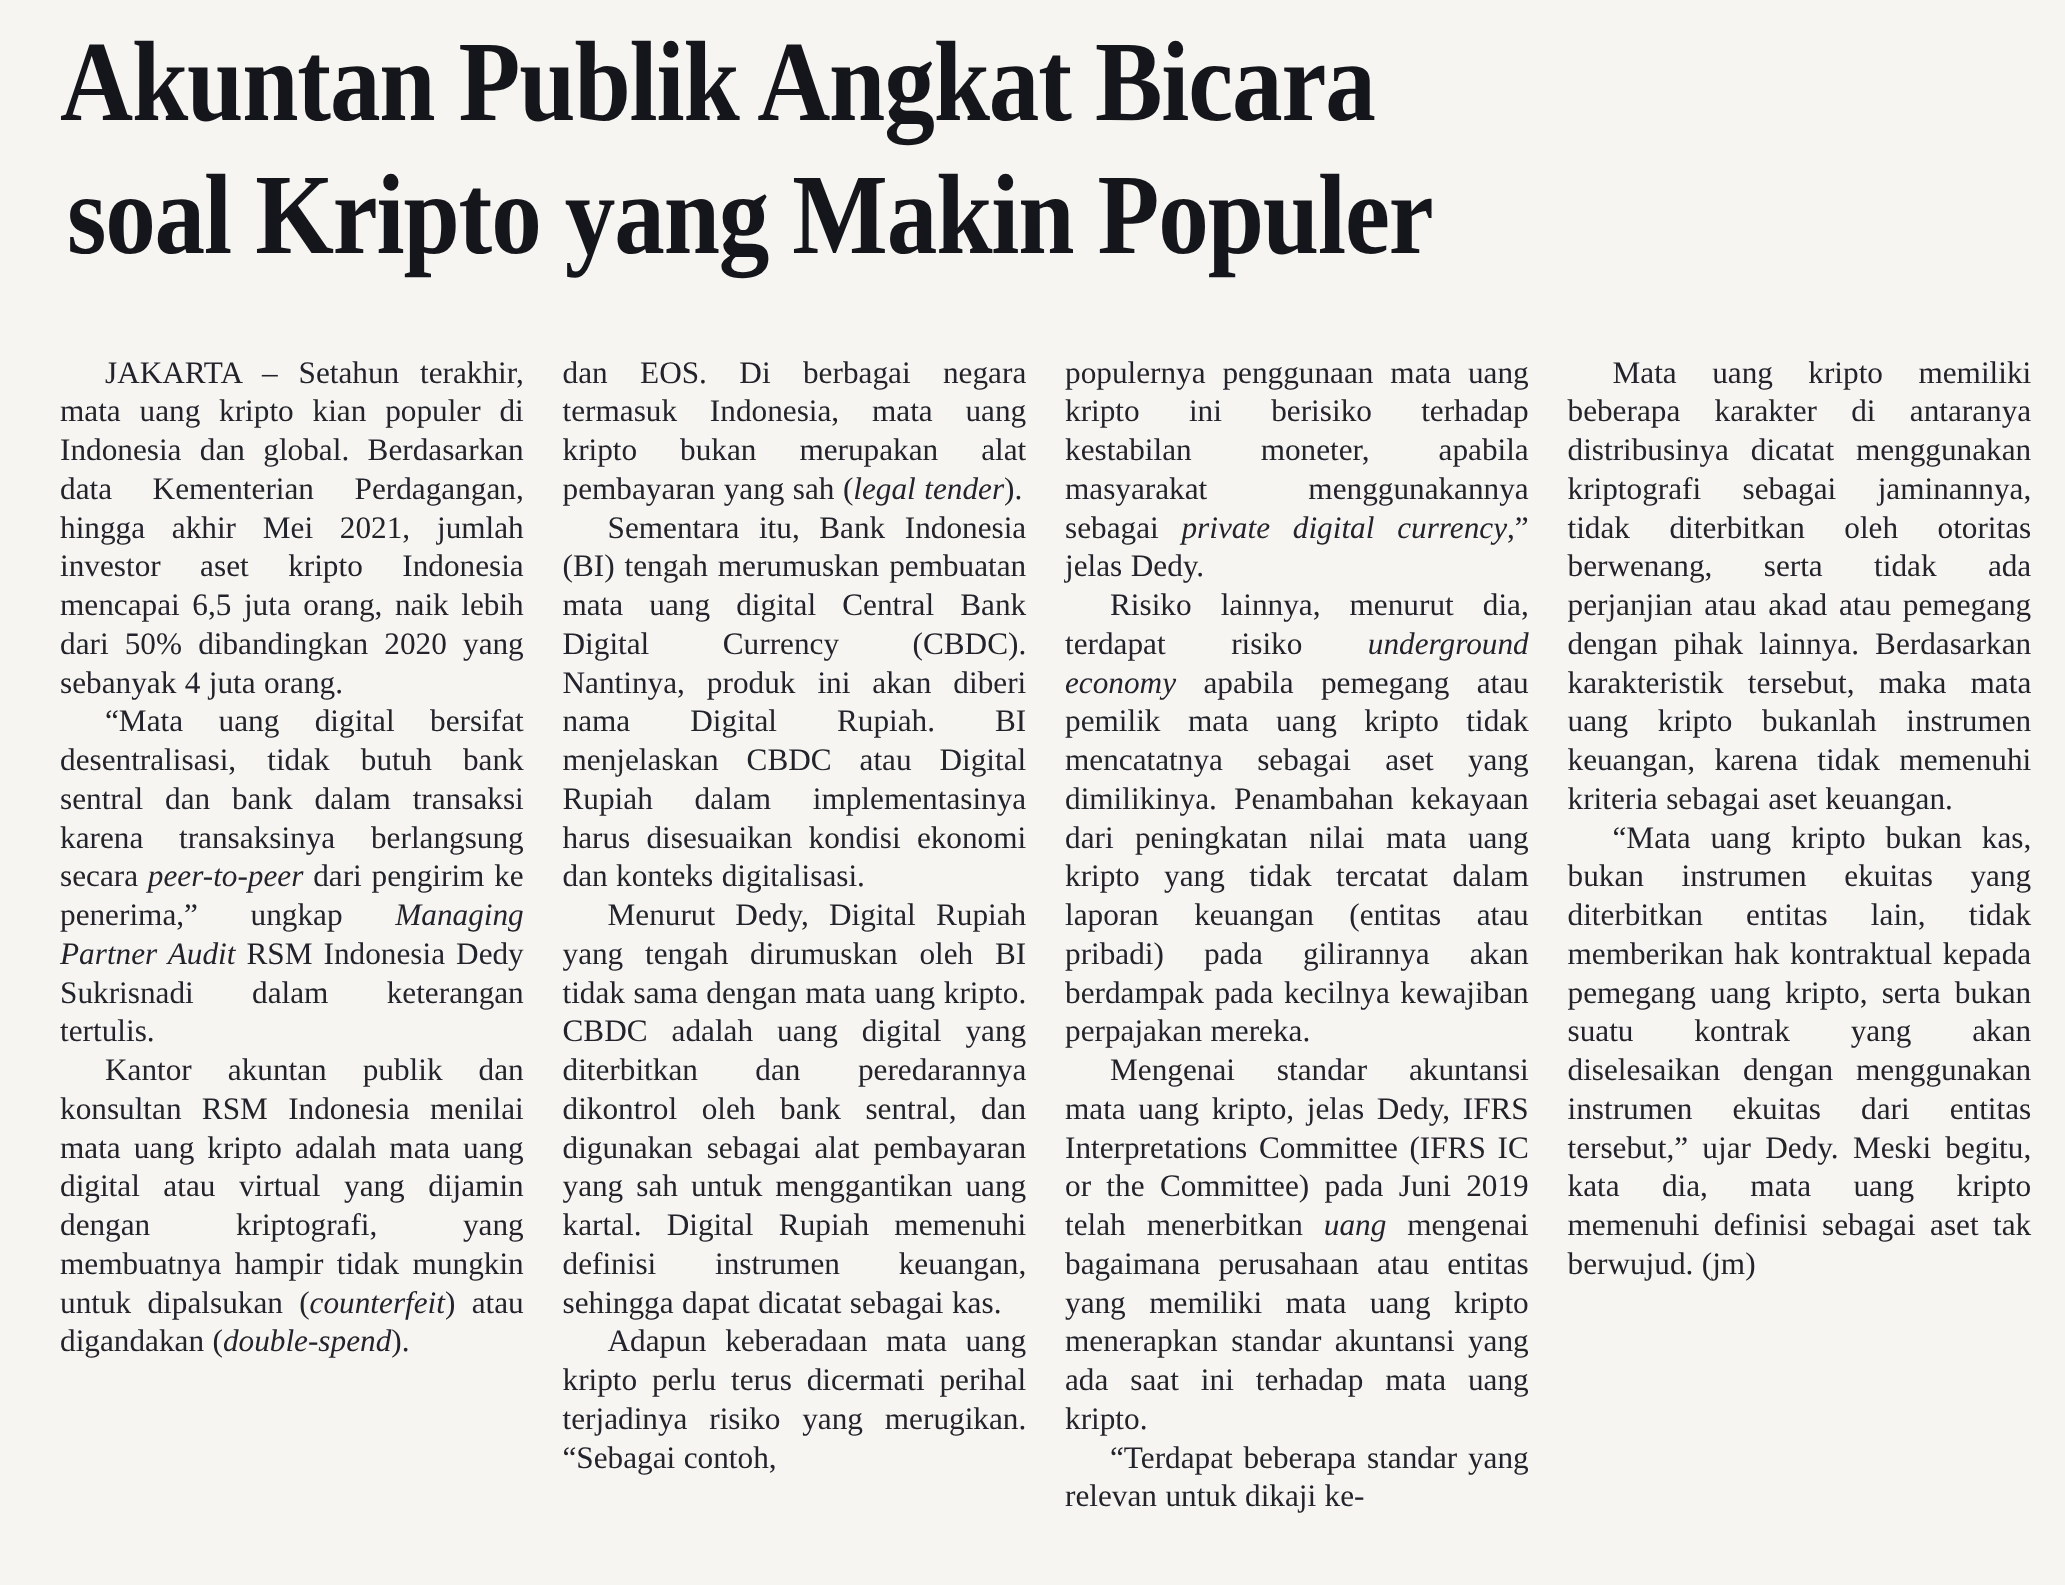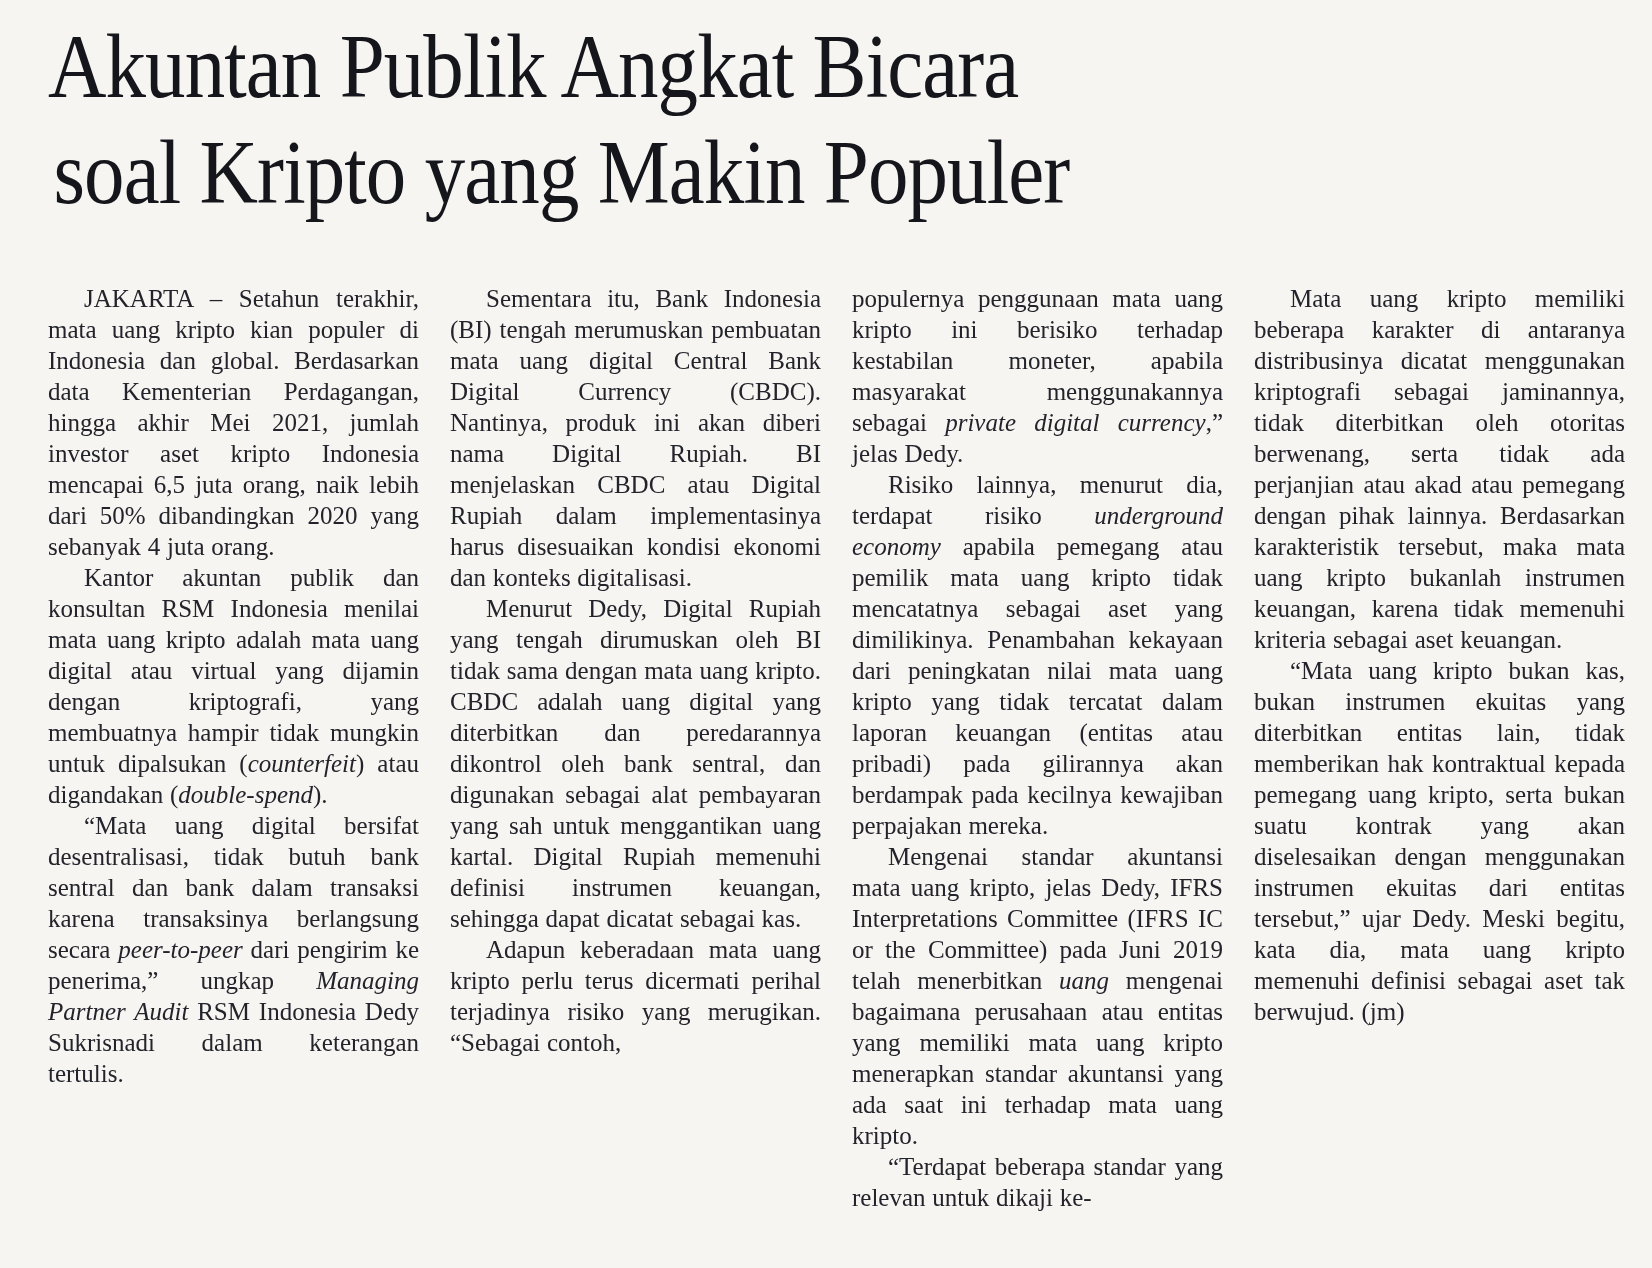--- a/index.html
+++ b/index.html
@@ -13,21 +13,21 @@
     width: 1652px;
     height: 1268px;
     background: #f6f5f1;
     box-sizing: border-box;
     padding: 14px 27px 0 48px;
     overflow: hidden;
     color: #22222a;
   }
   .headline {
     margin: 0 0 30px 0;
-    font-weight: 400;
+    font-weight: 700;
     color: #15151c;
     font-size: 88px;
     line-height: 1.2;
     letter-spacing: -1px;
   }
   .hl-line {
     display: block;
     transform: scaleX(0.92) scaleY(1.04);
     transform-origin: left center;
     white-space: nowrap;
@@ -55,24 +55,25 @@
 <body>
 
 <div class="page">
   <h1 class="headline">
     <span class="hl-line">Akuntan Publik Angkat Bicara</span>
     <span class="hl-line hl-line2">soal Kripto yang Makin Populer</span>
   </h1>
   <div class="columns" id="columns">
       <div class="col">
         <p class="para indent"><span>JAKARTA – Setahun terakhir, mata uang kripto kian populer di Indonesia dan global. Berdasarkan data Kementerian Perdagangan, hingga akhir Mei 2021, jumlah investor aset kripto Indonesia mencapai 6,5 juta orang, naik lebih dari 50% dibandingkan 2020 yang sebanyak 4 juta orang.</span></p>
+        <p class="para indent"><span>“Mata uang digital bersifat desentralisasi, tidak butuh bank sentral dan bank dalam transaksi karena transaksinya berlangsung secara </span><span class="it">peer-to-peer</span><span> dari pengirim ke penerima,” ungkap </span><span class="it">Managing Partner Audit</span><span> RSM Indonesia Dedy Sukrisnadi dalam keterangan tertulis.</span></p>
         <p class="para indent"><span>Kantor akuntan publik dan konsultan RSM Indonesia menilai mata uang kripto adalah mata uang digital atau virtual yang dijamin dengan kriptografi, yang membuatnya hampir tidak mungkin untuk dipalsukan (</span><span class="it">counterfeit</span><span>) atau digandakan (</span><span class="it">double-spend</span><span>).</span></p>
-        <p class="para indent"><span>“Mata uang digital bersifat desentralisasi, tidak butuh bank sentral dan bank dalam transaksi karena transaksinya berlangsung secara </span><span class="it">peer-to-peer</span><span> dari pengirim ke penerima,” ungkap </span><span class="it">Managing Partner Audit</span><span> RSM Indonesia Dedy Sukrisnadi dalam keterangan tertulis.</span></p>
       </div>
       <div class="col">
+        <p class="para"><span>dan EOS. Di berbagai negara termasuk Indonesia, mata uang kripto bukan merupakan alat pembayaran yang sah (</span><span class="it">legal tender</span><span>).</span></p>
         <p class="para indent"><span>Sementara itu, Bank Indonesia (BI) tengah merumuskan pembuatan mata uang digital Central Bank Digital Currency (CBDC). Nantinya, produk ini akan diberi nama Digital Rupiah. BI menjelaskan CBDC atau Digital Rupiah dalam implementasinya harus disesuaikan kondisi ekonomi dan konteks digitalisasi.</span></p>
         <p class="para indent"><span>Menurut Dedy, Digital Rupiah yang tengah dirumuskan oleh BI tidak sama dengan mata uang kripto. CBDC adalah uang digital yang diterbitkan dan peredarannya dikontrol oleh bank sentral, dan digunakan sebagai alat pembayaran yang sah untuk menggantikan uang kartal. Digital Rupiah memenuhi definisi instrumen keuangan, sehingga dapat dicatat sebagai kas.</span></p>
         <p class="para indent"><span>Adapun keberadaan mata uang kripto perlu terus dicermati perihal terjadinya risiko yang merugikan. “Sebagai contoh,</span></p>
       </div>
       <div class="col">
         <p class="para"><span>populernya penggunaan mata uang kripto ini berisiko terhadap kestabilan moneter, apabila masyarakat menggunakannya sebagai </span><span class="it">private digital currency</span><span>,” jelas Dedy.</span></p>
         <p class="para indent"><span>Risiko lainnya, menurut dia, terdapat risiko </span><span class="it">underground economy</span><span> apabila pemegang atau pemilik mata uang kripto tidak mencatatnya sebagai aset yang dimilikinya. Penambahan kekayaan dari peningkatan nilai mata uang kripto yang tidak tercatat dalam laporan keuangan (entitas atau pribadi) pada gilirannya akan berdampak pada kecilnya kewajiban perpajakan mereka.</span></p>
         <p class="para indent"><span>Mengenai standar akuntansi mata uang kripto, jelas Dedy, IFRS Interpretations Committee (IFRS IC or the Committee) pada Juni 2019 telah menerbitkan </span><span class="it">uang</span><span> mengenai bagaimana perusahaan atau entitas yang memiliki mata uang kripto menerapkan standar akuntansi yang ada saat ini terhadap mata uang kripto.</span></p>
         <p class="para indent"><span>“Terdapat beberapa standar yang relevan untuk dikaji ke-</span></p>
       </div>

